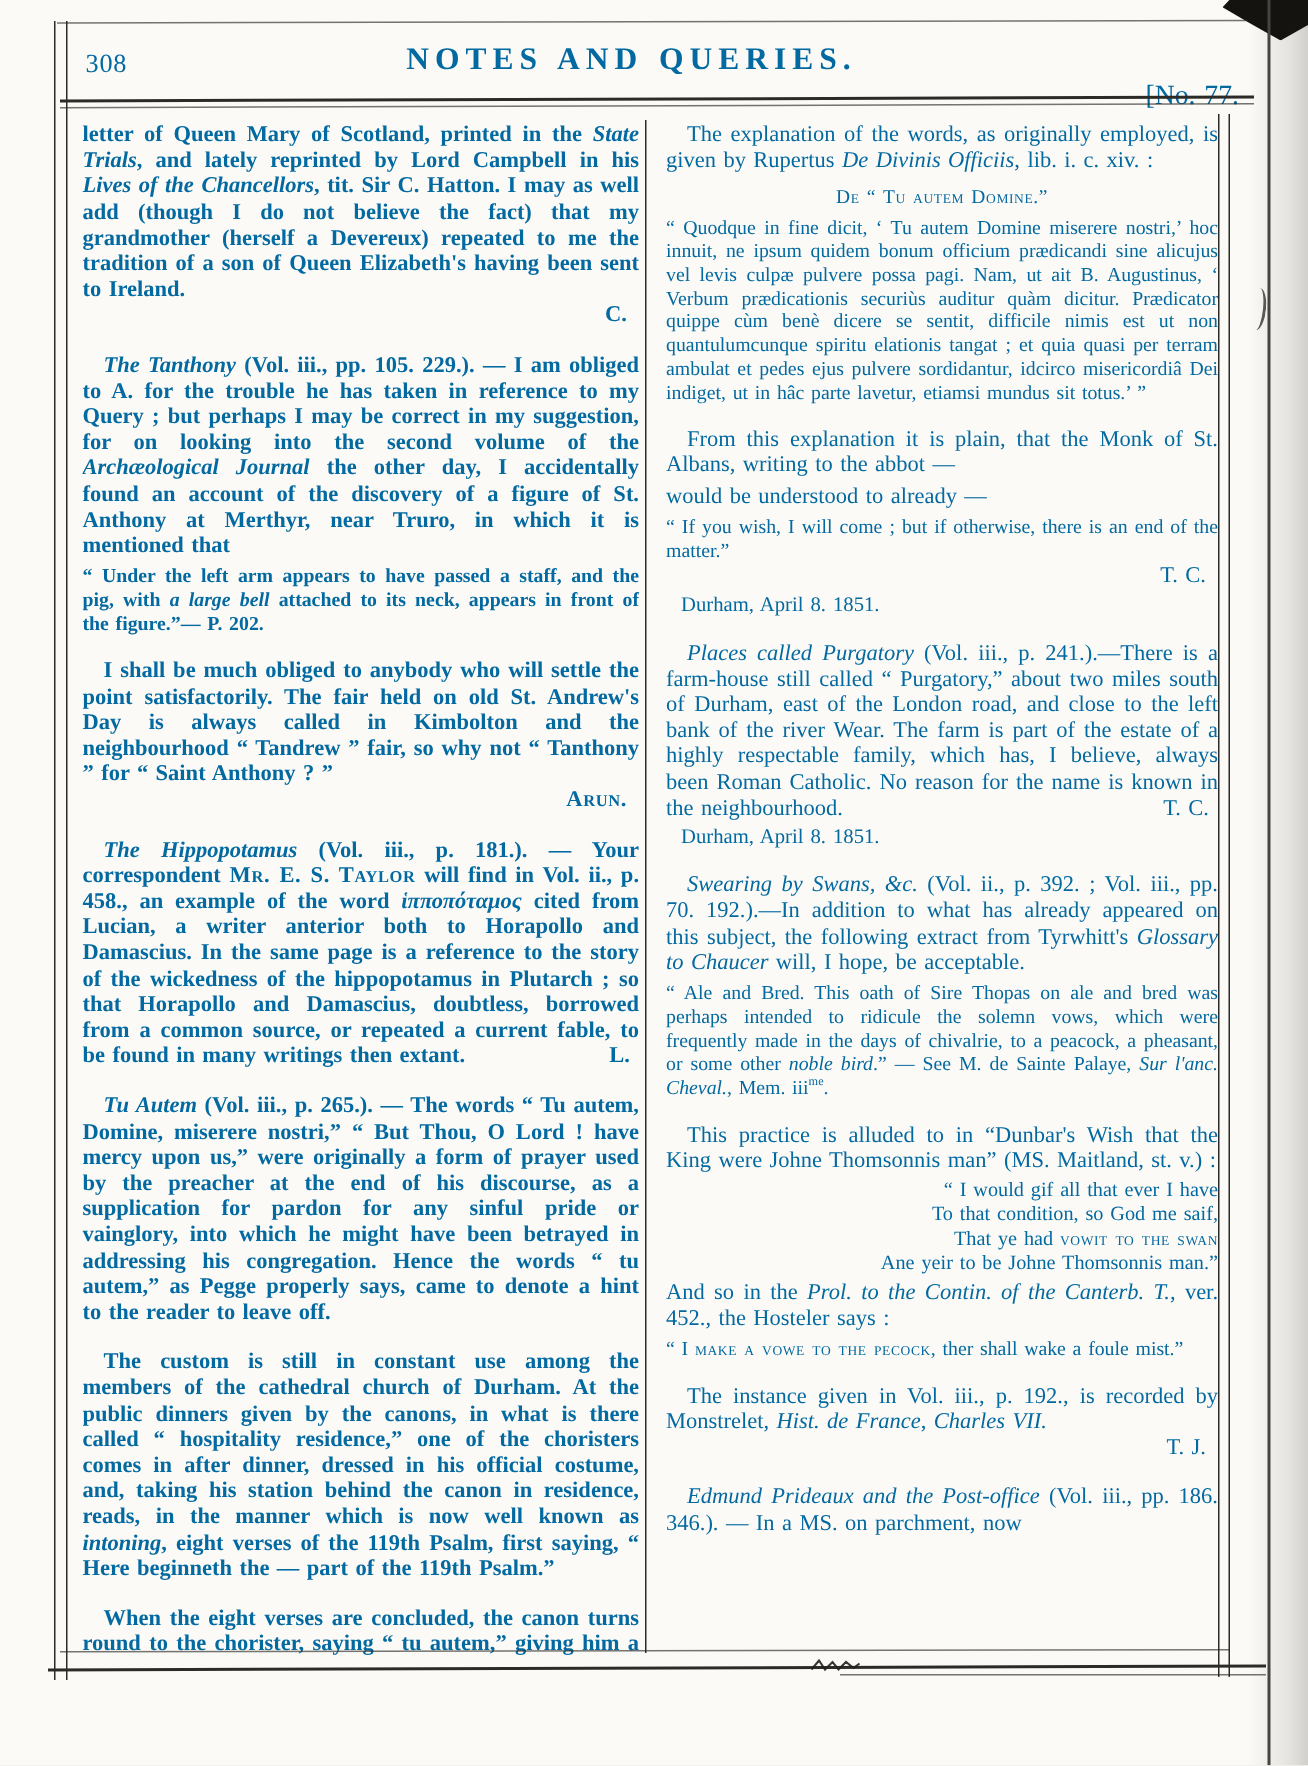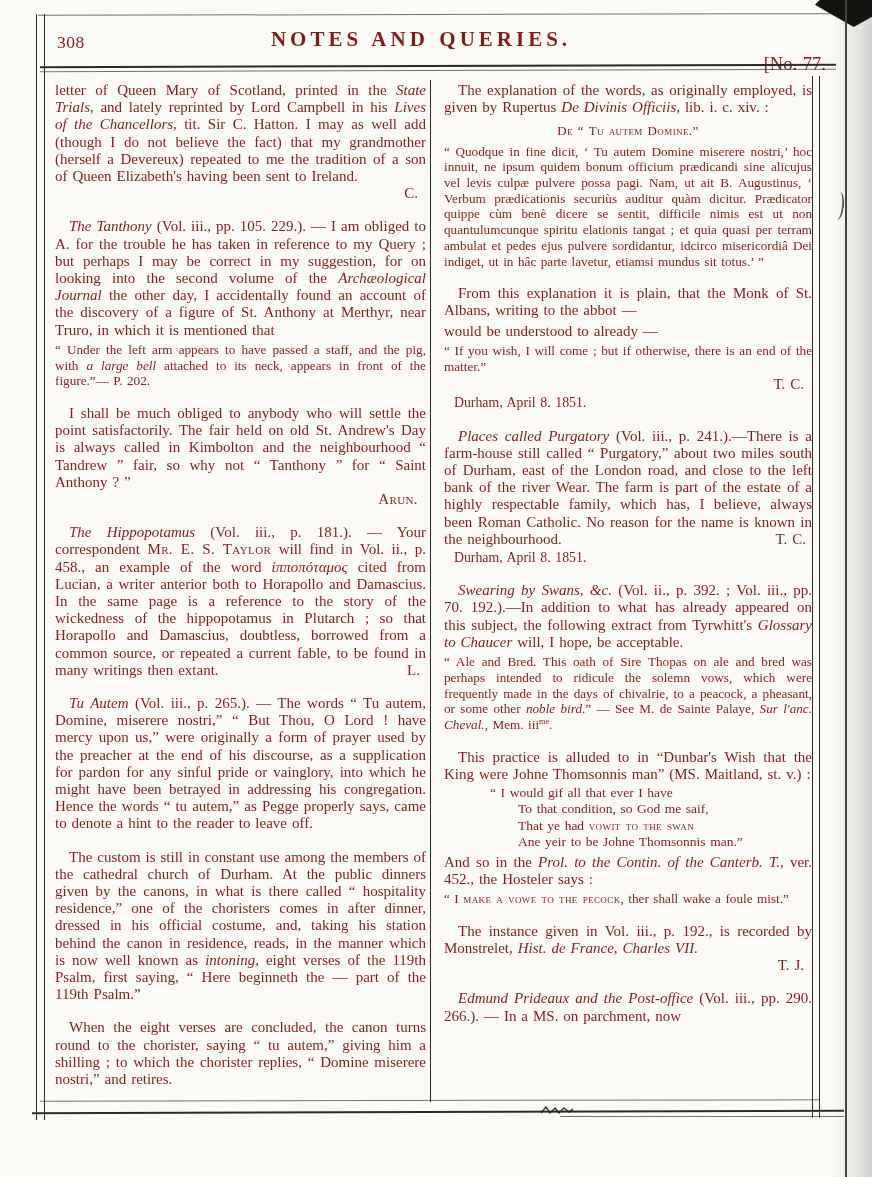--- a/index.html
+++ b/index.html
@@ -2,21 +2,21 @@
 <html><head>
 <meta charset="utf-8">
 <style>
   html,body{margin:0;padding:0;}
   body{background:#e8e6e0;}
   #page{
     position:relative;
     width:872px;height:1177px;
     margin:0 auto;
     background:#fbfaf6;
-    color:#7f1d1d;
+    color:#0369a1;
     font-family:"Liberation Serif","DejaVu Serif",serif;
     font-size:15px;line-height:17.2px;
     word-spacing:1.2px;
     overflow:hidden;
   }
   
   .ln{position:absolute;background:#2c2b27;}
   .faint{opacity:.65;}
   #edge-shade{position:absolute;top:0;right:0;width:40px;height:1177px;
     background:linear-gradient(to right,rgba(0,0,0,0) 0%,rgba(60,58,52,.12) 70%,rgba(60,58,52,.22) 100%);}
@@ -26,32 +26,32 @@
     border-right:2px solid #33322d;border-radius:0 50% 50% 0/0 50% 50% 0;
     transform:rotate(6deg);opacity:.8;}
   #squiggle{position:absolute;left:540px;top:1104px;opacity:.9;}
   
   #page-number{position:absolute;left:57px;top:34px;font-size:17.5px;letter-spacing:.5px;}
   #page-title{position:absolute;left:0;right:30px;top:31px;text-align:center;
     font-size:21px;font-weight:bold;letter-spacing:4px;}
   #issue-number{position:absolute;right:46px;top:33px;font-size:18.5px;margin-top:23px;}
   
   .col{position:absolute;top:82px;height:1024px;overflow:hidden;}
-  #col-left{left:55px;width:371px;}
+  #col-left{left:55px;width:371px;font-weight:bold;}
   #col-right{left:444px;width:368px;}
   .blk{margin:0;text-align:justify;}
   .blk:first-child{margin-top:0;}
   .para{text-indent:14px;margin-top:16px;}
   .plain{margin-top:3px;}
   .quote{font-size:13.2px;line-height:15.7px;margin:3px 0 2px;}
   .qline{text-align:center;margin:3px 0;text-indent:0;}
   .heading{text-align:center;font-size:13px;letter-spacing:1.2px;margin:6px 0 4px;text-indent:0;}
   .sig{text-align:right;padding-right:8px;}
   .dateline{text-indent:10px;font-size:13.8px;margin:1px 0 2px;text-align:left;}
-  .verse{margin:2px 0 2px 46px;font-size:13.5px;line-height:16.4px;text-align:left;}
+  .verse{margin:2px 0 2px 46px;font-size:13.5px;line-height:16.4px;text-align:right;}
   .verse-line{margin-left:28px;}
   .verse-line.first{margin-left:0;}
   .endsig{float:right;padding-right:6px;}
   .i{font-style:italic;}
   .sc{font-variant:small-caps;letter-spacing:.4px;}
   .sup{vertical-align:super;font-size:.62em;line-height:0;}
 </style>
 </head>
 <body>
 
@@ -104,21 +104,21 @@
       <div class="blk verse">
         <div class="verse-line first"><span>“ I would gif all that ever I have</span></div>
         <div class="verse-line"><span>To that condition, so God me saif,</span></div>
         <div class="verse-line"><span>That ye had </span><span class="sc">vowit to the swan</span></div>
         <div class="verse-line"><span>Ane yeir to be Johne Thomsonnis man.”</span></div>
       </div>
       <div class="blk plain"><span>And so in the </span><span class="i">Prol. to the Contin. of the Canterb. T.</span><span>, ver. 452., the Hosteler says :</span></div>
       <div class="blk quote"><span>“ I </span><span class="sc">make a vowe to the pecock</span><span>, ther shall wake a foule mist.”</span></div>
       <div class="blk para"><span>The instance given in Vol. iii., p. 192., is recorded by Monstrelet, </span><span class="i">Hist. de France</span><span>, </span><span class="i">Charles VII.</span></div>
       <div class="blk sig"><span>T. J.</span></div>
-      <div class="blk para"><span class="i">Edmund Prideaux and the Post-office</span><span> (Vol. iii., pp. 290. 266.). — In a MS. on parchment, now</span></div>
+      <div class="blk para"><span class="i">Edmund Prideaux and the Post-office</span><span> (Vol. iii., pp. 186. 346.). — In a MS. on parchment, now</span></div>
     </div>
 
   <div class="ln faint" style="left:40px;top:1100px;width:780px;height:1px;transform:rotate(-.1deg);"></div>
   <div class="ln" style="left:32px;top:1111px;width:812px;height:2px;transform:rotate(-.18deg);"></div>
   <div class="ln faint" style="left:560px;top:1116px;width:284px;height:1px;"></div>
   <svg id="squiggle" width="34" height="12" viewBox="0 0 34 12">
     <path d="M1 9 L6 3 L10 9 L15 4 L19 9 L24 4 L29 8 L33 5" stroke="#23221e" stroke-width="1.4" fill="none"></path>
   </svg>
 
 </div>

